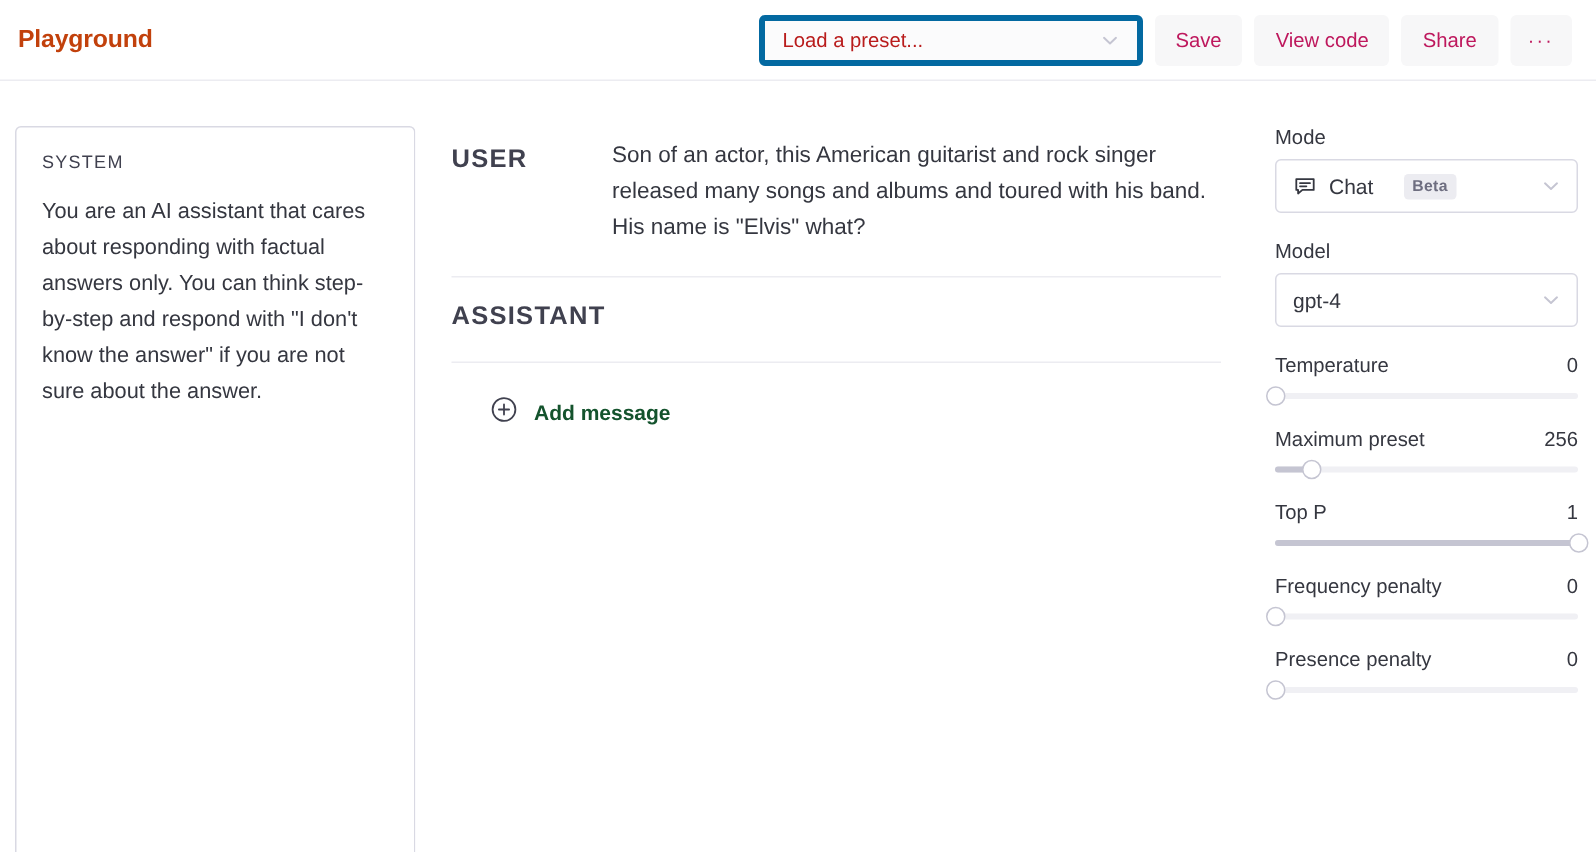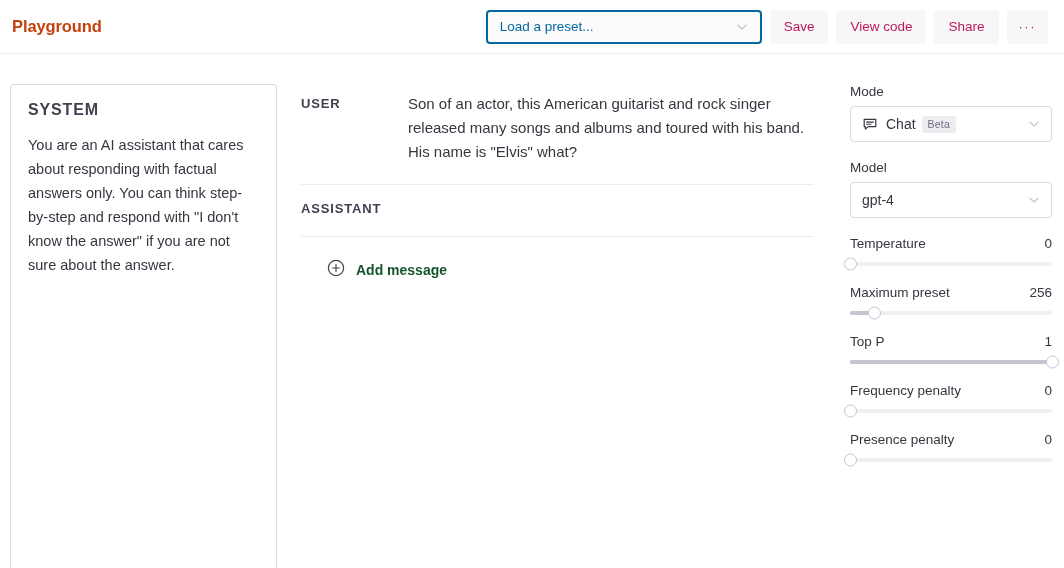--- a/index.html
+++ b/index.html
@@ -29,30 +29,30 @@
     color: #c2410c;
     padding-left: 0px;
   }
   .topbar-right {
     margin-left: auto;
     display: flex;
     align-items: center;
     gap: 8px;
   }
   .preset-select {
-    width: 276px;
+    width: 256px;
     height: 34px;
-    border: 2px solid #0369a1;
+    border: 4px solid #0369a1;
     border-radius: 4px;
     background: #fbfbfc;
     display: flex;
     align-items: center;
     padding: 0 10px 0 12px;
     font-size: 13.5px;
-    color: #0369a1;
+    color: #b91c1c;
   }
   .preset-select .chev { margin-left: auto; display:flex; }
   .tb-btn {
     height: 34px;
     border: none;
     border-radius: 4px;
     background: #f7f7f8;
     color: #be185d;
     font-family: inherit;
     font-size: 13.5px;
@@ -77,22 +77,22 @@
   }
   .system-box {
     border: 1px solid #d9d9e3;
     border-bottom: none;
     border-radius: 4px 4px 0 0;
     height: 500px;
     padding: 16px 17px 0 17px;
     background: #fff;
   }
   .system-label {
-    font-size: 16px;
-    font-weight: 700;
+    font-size: 12px;
+    font-weight: 400;
     letter-spacing: 0.85px;
     color: #40414f;
     margin-bottom: 14px;
   }
   .system-text {
     font-size: 14.5px;
     line-height: 24px;
     color: #353740;
     white-space: pre-wrap;
   }
@@ -104,21 +104,21 @@
   }
   .msg {
     display: flex;
     padding: 12px 0 20px 0;
     border-bottom: 1px solid #ececf1;
   }
   .msg:last-of-type { }
   .msg-role {
     width: 107px;
     flex: none;
-    font-size: 13px;
+    font-size: 17px;
     font-weight: 700;
     letter-spacing: 0.85px;
     color: #40414f;
     padding-top: 4px;
   }
   .msg-body {
     flex: 1;
     position: relative;
     font-size: 15px;
     line-height: 24px;
@@ -156,25 +156,25 @@
     display: flex;
     align-items: center;
     padding: 0 9px 0 11px;
     font-size: 14px;
     color: #353740;
     margin-bottom: 18px;
   }
   .combo .chev { margin-left: auto; display: flex; }
   .combo .bubble-icon { margin-right: 8px; display: flex; }
   .beta-badge {
-    margin-left: 6px;
+    margin-left: 20px;
     background: #ececf1;
     color: #6e6e80;
     font-size: 10.5px;
-    font-weight: 400;
+    font-weight: 700;
     padding: 2.5px 6px;
     border-radius: 3px;
     letter-spacing: 0.2px;
   }
 
   .slider-block { margin-bottom: 19px; }
   .slider-head {
     display: flex;
     align-items: baseline;
     font-size: 13.5px;

